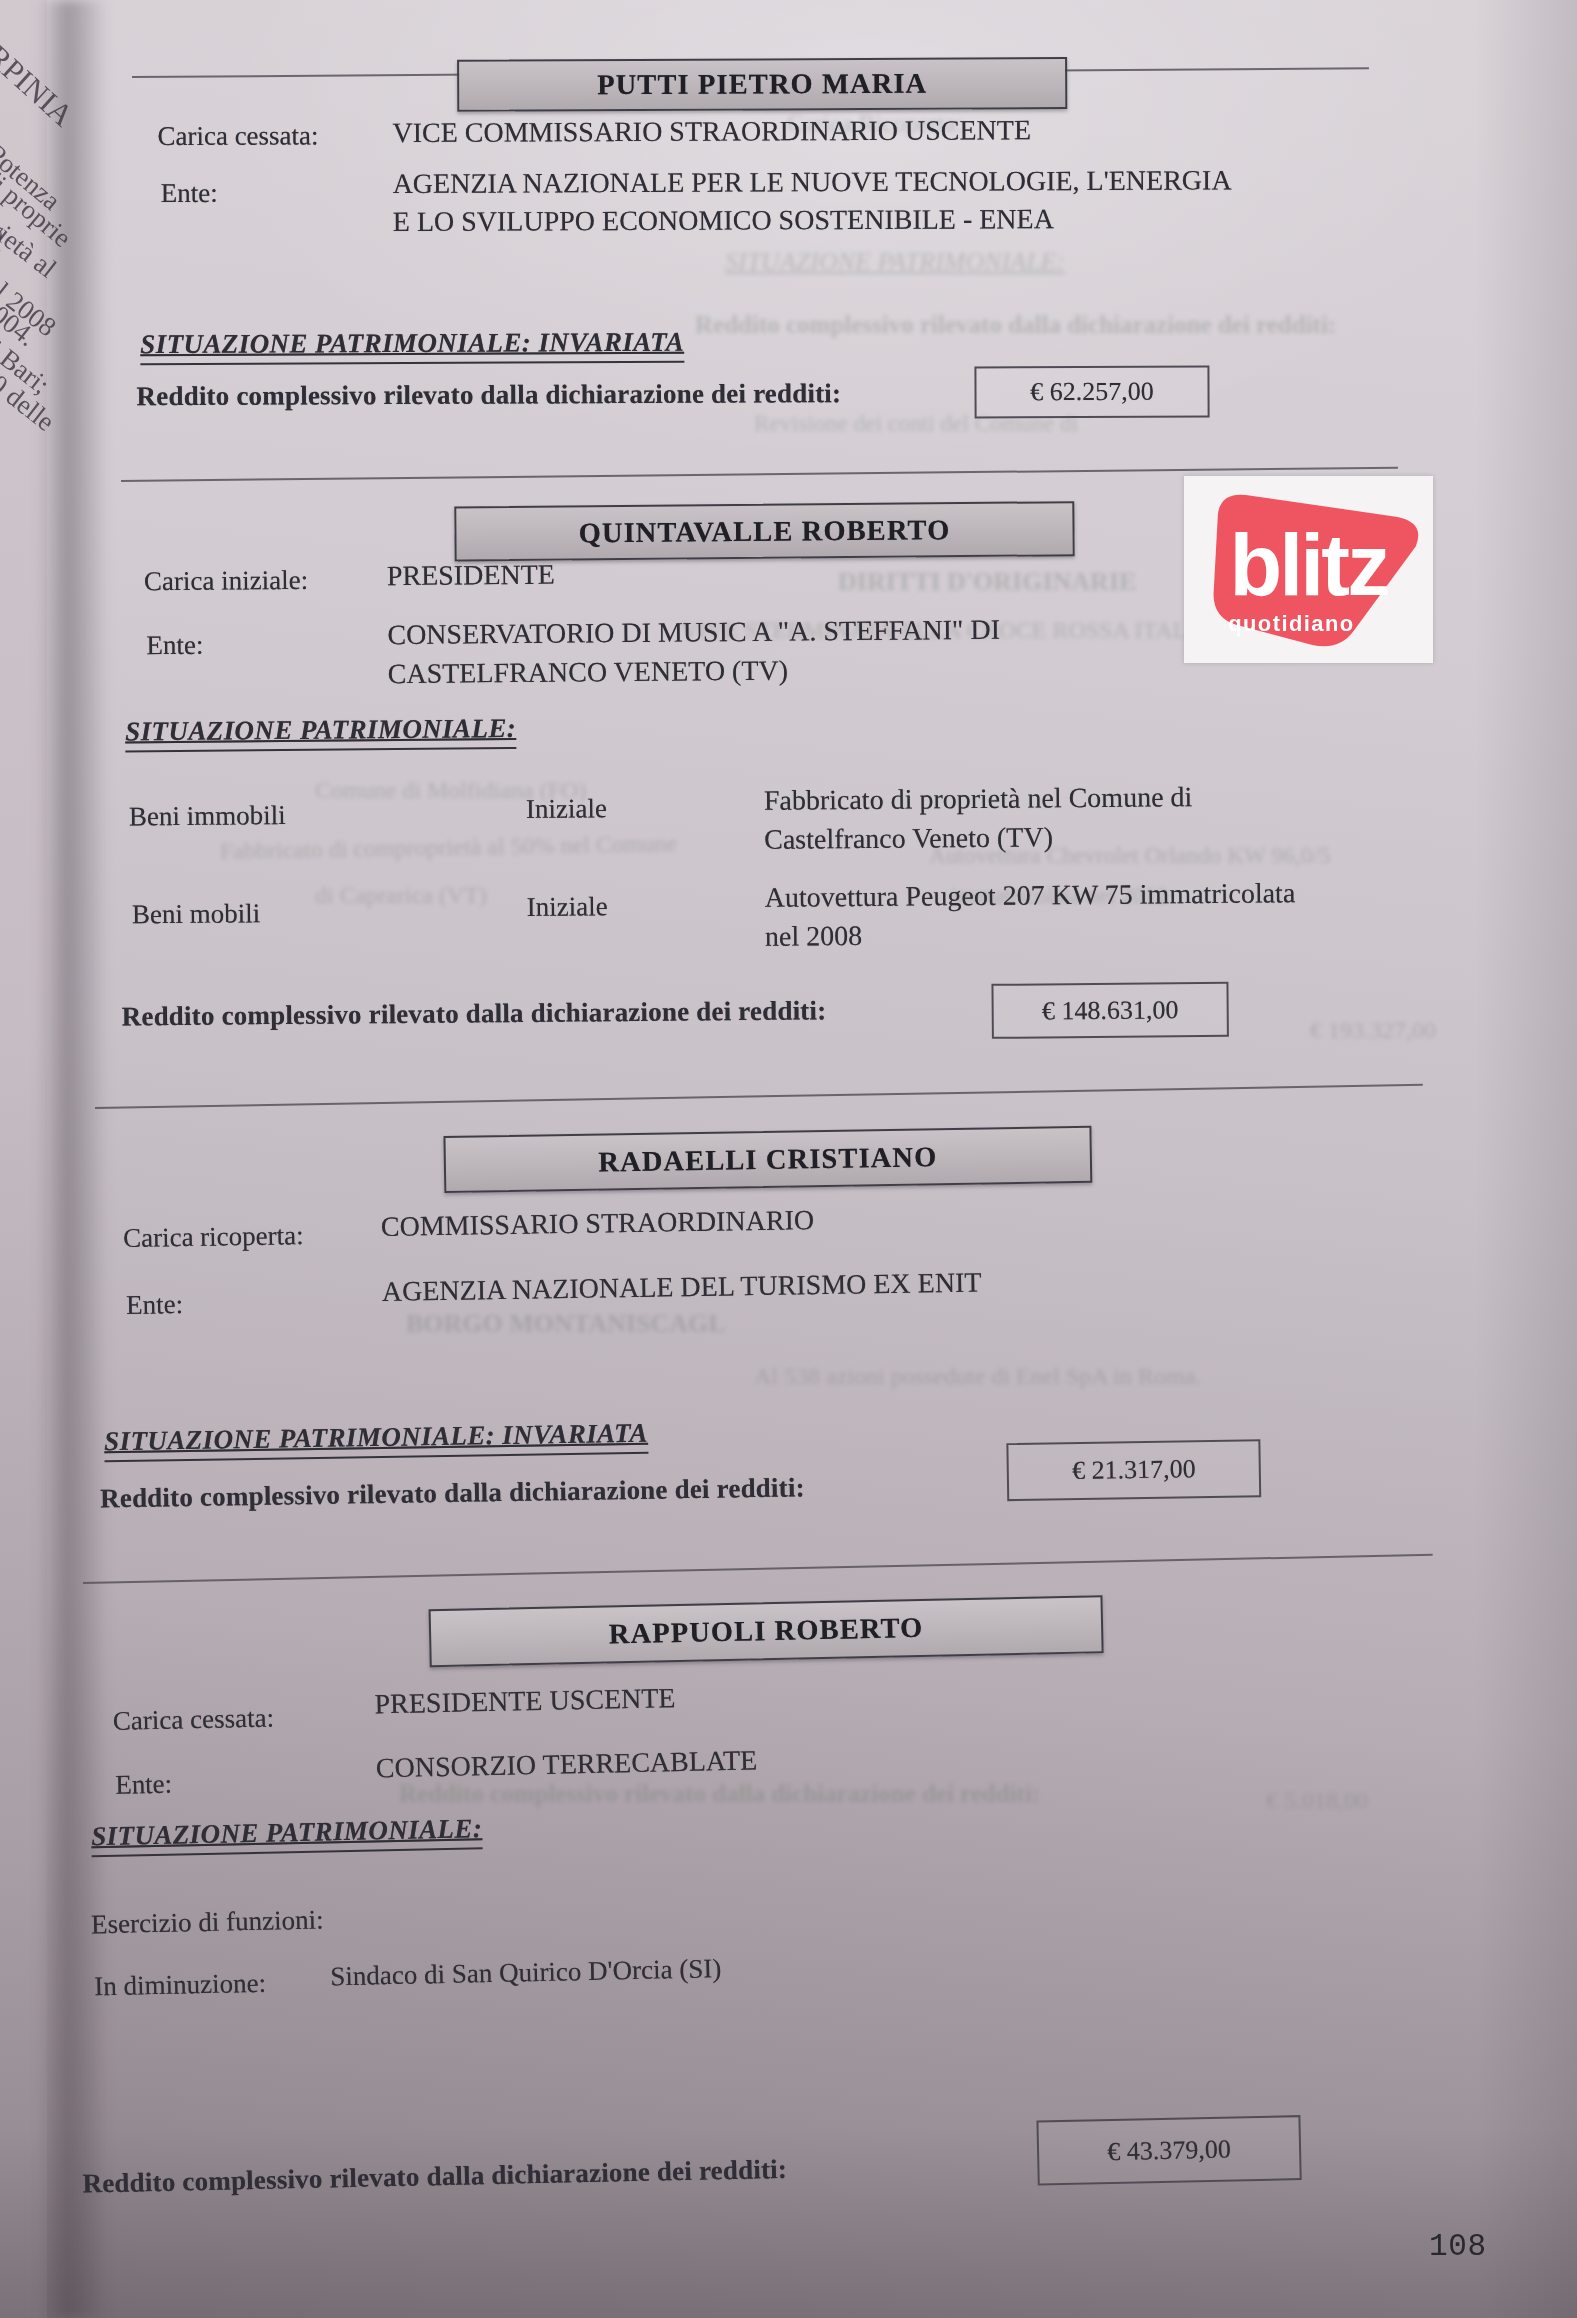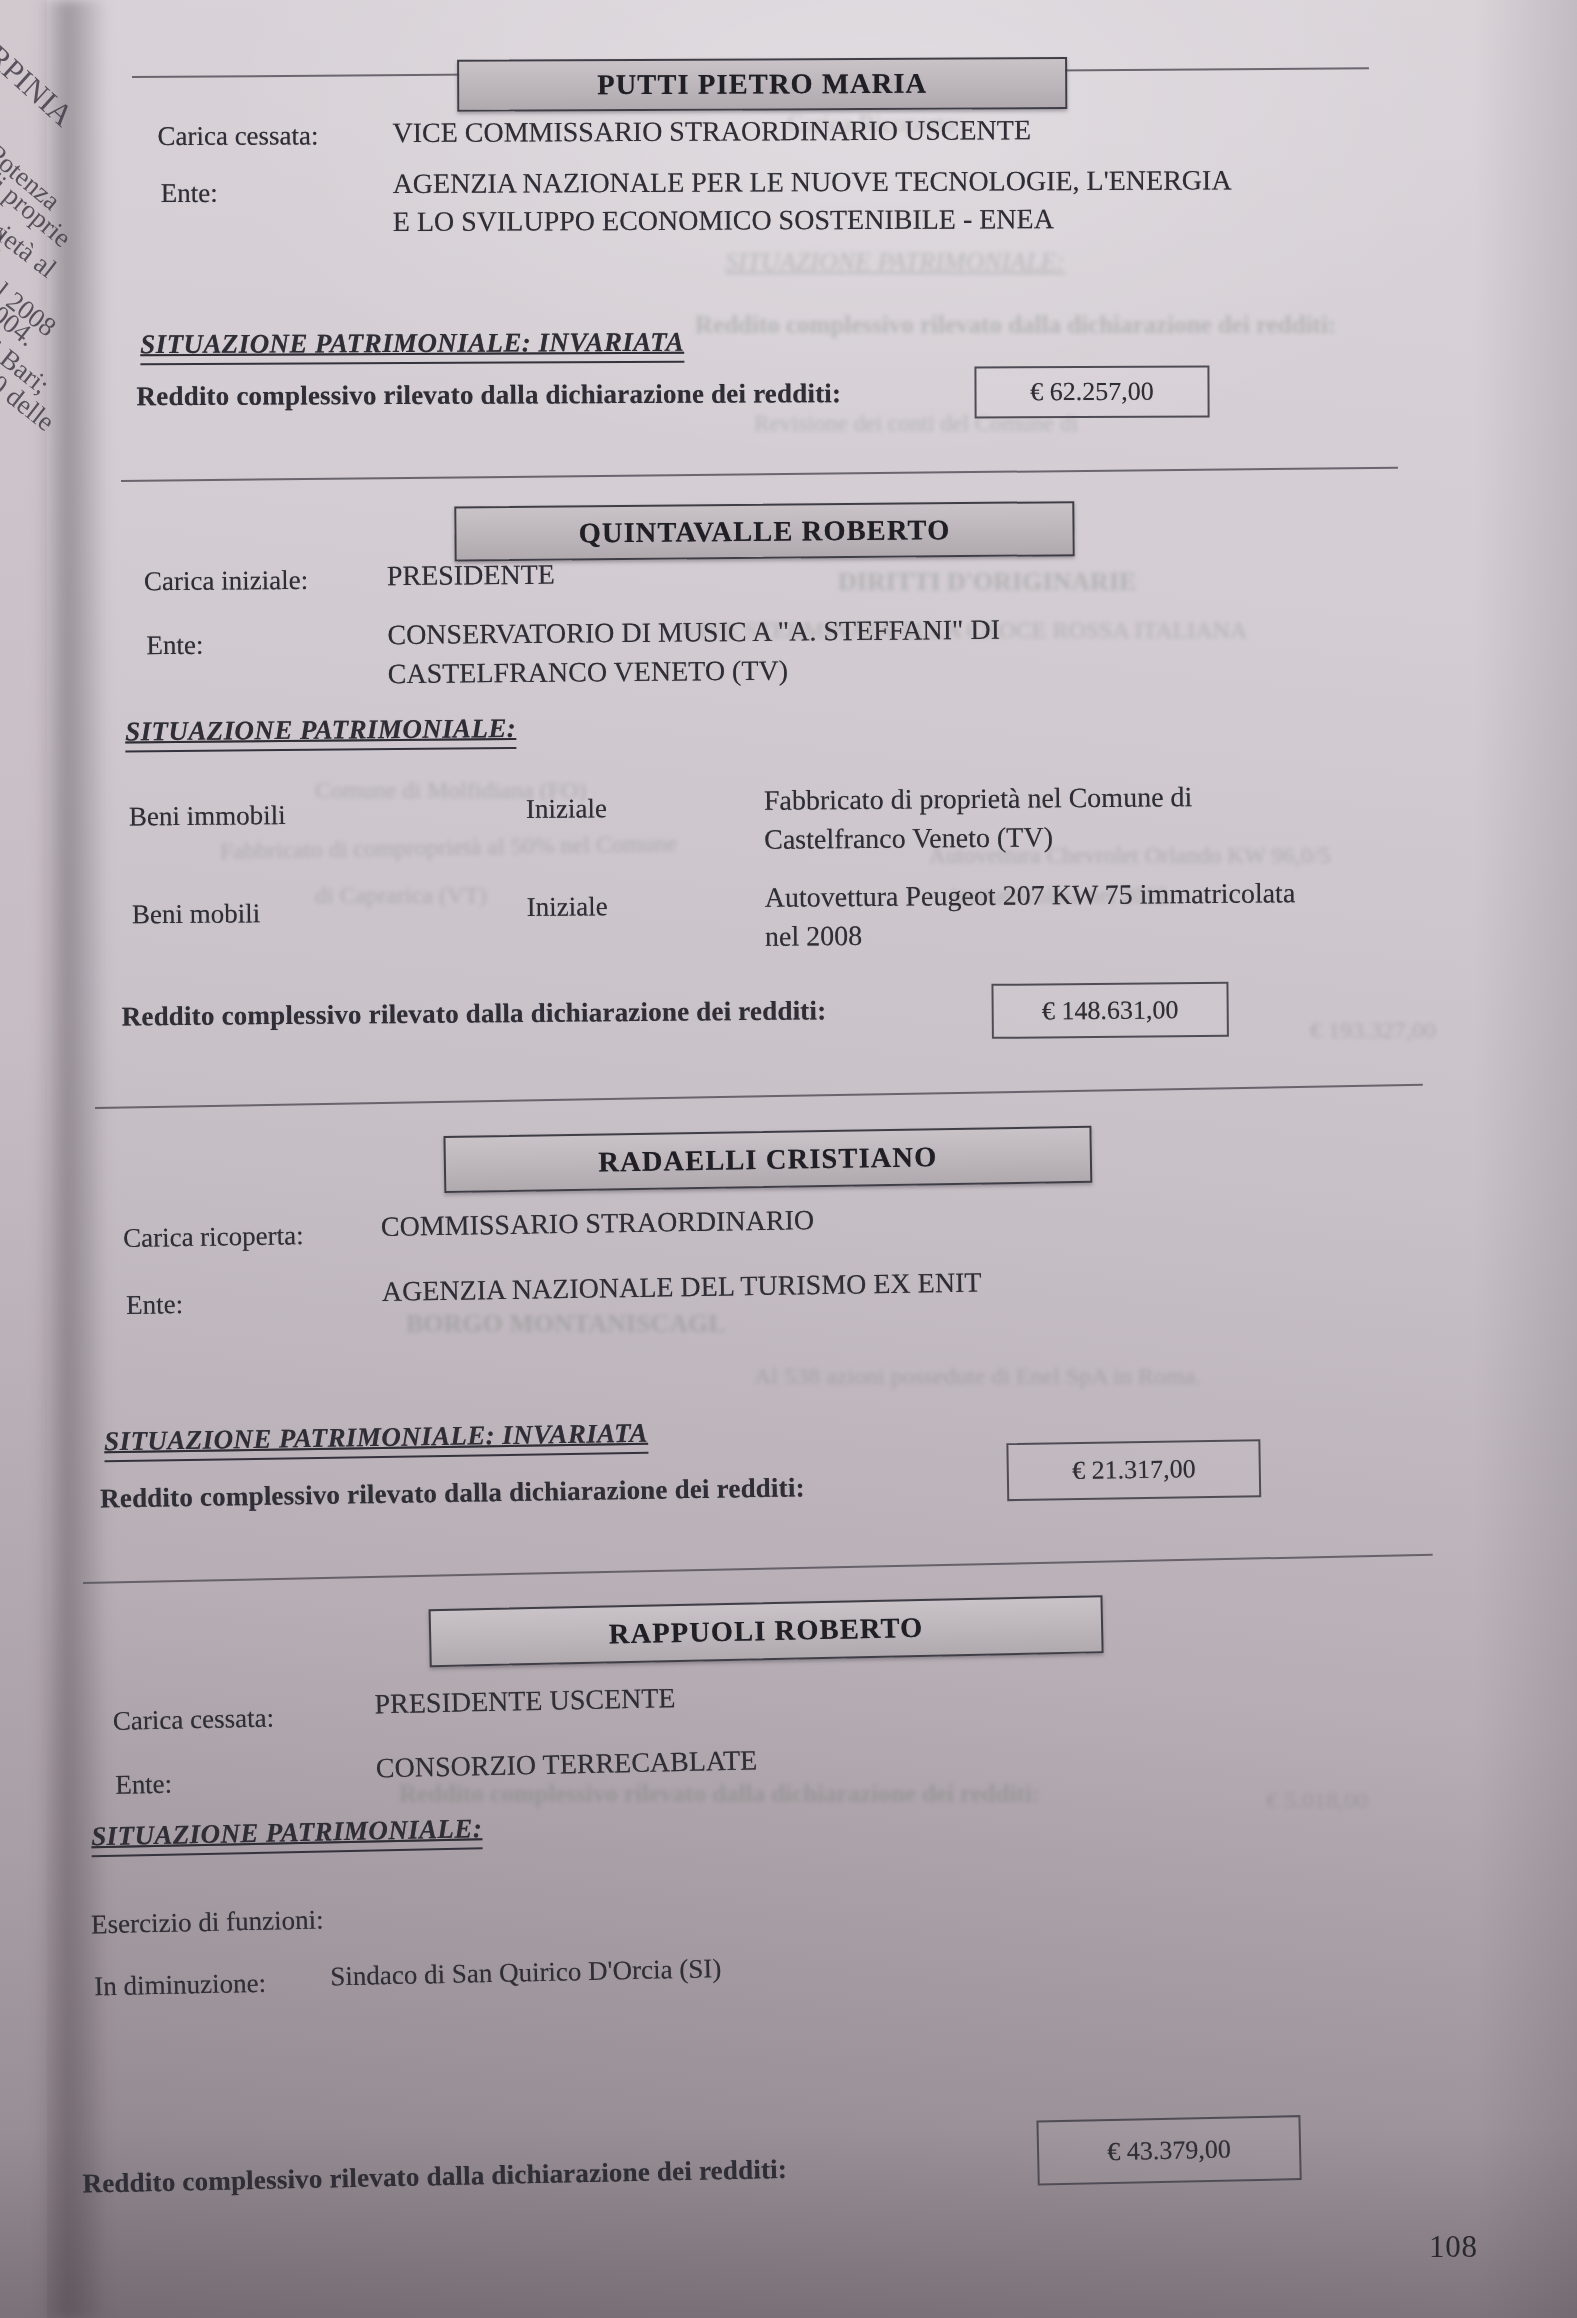--- a/index.html
+++ b/index.html
@@ -35,21 +35,21 @@
       filter:blur(5.1px);}
   .otherpage{position:absolute;left:0;top:0;width:47px;height:2319px;
       background:linear-gradient(180deg,#d2c9cf 0%,#c6bcc3 45%,#a89ea5 80%,#8d838a 100%);}
   .rvign{position:absolute;right:0;top:0;width:102px;height:2319px;pointer-events:none;
       background:linear-gradient(270deg,rgba(50,44,52,.14),rgba(50,44,52,0));}
   .bvign{position:absolute;left:0;bottom:0;width:1577px;height:190px;pointer-events:none;
       background:linear-gradient(0deg,rgba(40,34,40,.18),rgba(40,34,40,0));}
   .wm{position:absolute;left:1184px;top:476px;width:249px;height:187px;
       background:#f5f3f4;box-shadow:0 0 4.4px rgba(80,70,80,.25);}
   .wm svg{display:block;}
-  .pagenum{position:absolute;left:1429px;top:2229px;font-family:Liberation Serif, serif;
+  .pagenum{position:absolute;left:1429px;top:2229px;font-family:Liberation Mono, monospace;
       font-size:31px;color:#29282e;letter-spacing:0.7px;}
 </style>
 </head>
 <body>
 
 <div class="page">
 
   <div class="otherpage"></div>
   <div class="spinetxt" style="left:-4.4px;top:31px;font-size:31px;transform:rotate(42deg);">IRPINIA</div>
   <div class="spinetxt" style="left:-10.2px;top:129px;font-size:27px;transform:rotate(40deg);">i Potenza</div>
@@ -155,17 +155,24 @@
     <div class="t sit" style="left:86px;top:231px;">SITUAZIONE PATRIMONIALE:</div>
     <div class="t lbl" style="left:84px;top:319px;">Esercizio di funzioni:</div>
     <div class="t lbl" style="left:86px;top:381px;">In diminuzione:</div>
     <div class="t val" style="left:322px;top:376px;font-size:27px;">Sindaco di San Quirico D'Orcia (SI)</div>
     <div class="t redlbl" style="left:70px;top:578px;">Reddito complessivo rilevato dalla dichiarazione dei redditi:</div>
     <div class="amtbox" style="left:1025px;top:550px;width:260px;height:61px;">
       <span>€ 43.379,00</span>
     </div>
   </div>
 
+  <div class="wm">
+    <svg width="249" height="187" viewBox="0 0 340 256">
+      <path d="M 46 52 Q 50 22 84 26 L 292 56 Q 330 64 317 96 L 232 212 Q 212 240 174 231 L 72 204 Q 40 195 40 162 Z" fill="#ef5560"></path>
+      <text x="62" y="163" font-family="Liberation Sans, sans-serif" font-size="118" font-weight="bold" fill="#ffffff" letter-spacing="-4">blitz</text>
+      <text x="60" y="212" font-family="Liberation Sans, sans-serif" font-size="30" font-weight="bold" fill="#ffffff" letter-spacing="2">quotidiano</text>
+    </svg>
+  </div>
 
   <div class="pagenum">108</div>
 
 </div>
 
 
 </body></html>

